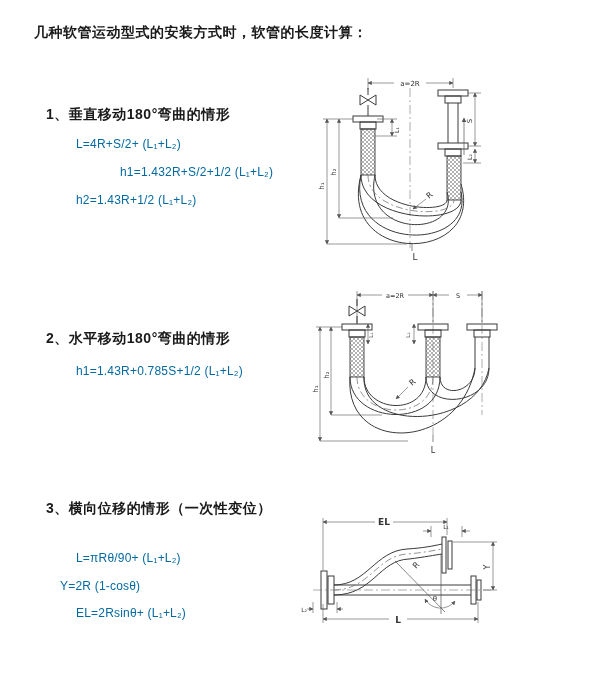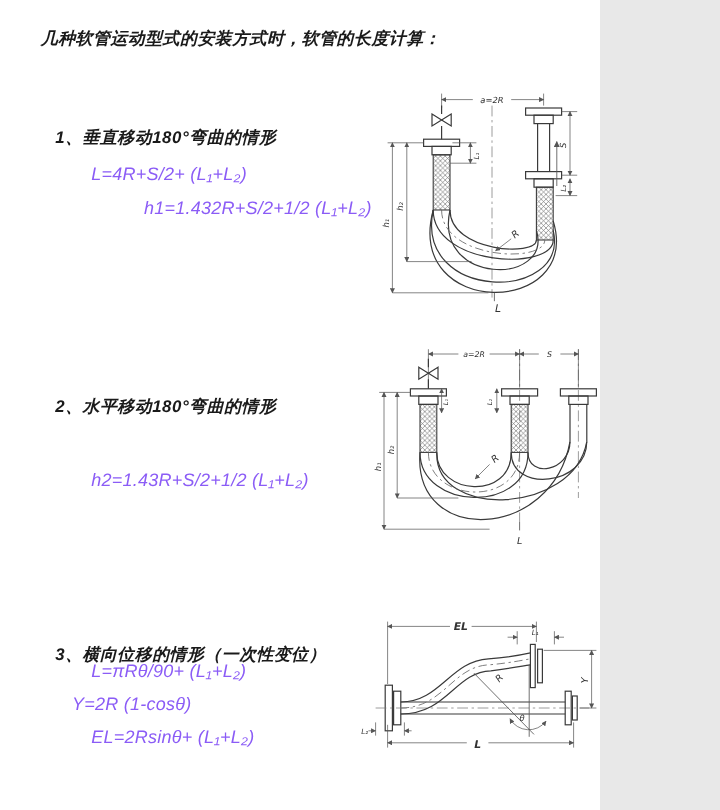--- a/index.html
+++ b/index.html
@@ -1,46 +1,47 @@
 <!DOCTYPE html>
 <html><head>
 <meta charset="utf-8">
 <style>
   html,body{margin:0;padding:0;background:#e8e8e8;}
   .page{
-    position:relative;width:500px;height:675px;background:#ffffff;overflow:hidden;
-    font-family:"Liberation Sans","DejaVu Sans",sans-serif;color:#1a1a1a;font-style:italic;
+    position:relative;width:600px;height:675px;background:#ffffff;overflow:hidden;
+    font-family:"Liberation Sans","DejaVu Sans",sans-serif;color:#1a1a1a;
   }
   .title{position:absolute;left:34px;top:24px;font-size:14px;font-weight:bold;letter-spacing:.5px;}
   .sec-heading{position:absolute;font-size:14px;font-weight:bold;letter-spacing:.5px;}
-  .formula{position:absolute;font-size:15px;letter-spacing:.2px;color:#8b5cf6;}
+  .formula{position:absolute;font-size:12px;letter-spacing:.2px;color:#0369a1;}
   .diagram{position:absolute;}
   svg{display:block;}
   svg text{font-family:"DejaVu Sans",sans-serif;fill:#333;}
   .ln{stroke:#3a3a3a;stroke-width:1;fill:none;}
   .thin{stroke:#555;stroke-width:.7;fill:none;}
   .dim{stroke:#555;stroke-width:.6;fill:none;}
   .cl{stroke:#777;stroke-width:.6;fill:none;stroke-dasharray:9 3 2 3;}
   .dash{stroke:#666;stroke-width:.7;fill:none;stroke-dasharray:7 3 2 3;}
 </style>
 </head>
 <body>
 
 <div class="page">
 
   <div class="title">几种软管运动型式的安装方式时，软管的长度计算：</div>
 
   <div class="sec-heading" style="left:46px;top:106px;">1、垂直移动180°弯曲的情形</div>
   <div class="formula" style="left:76px;top:137px;">L=4R+S/2+ (L₁+L₂)</div>
   <div class="formula" style="left:76px;top:165px;padding-left:44px;">h1=1.432R+S/2+1/2 (L₁+L₂)</div>
+  <div class="formula" style="left:76px;top:193px;">h2=1.43R+1/2 (L₁+L₂)</div>
 
   <div class="sec-heading" style="left:46px;top:306px;margin-top:24px;">2、水平移动180°弯曲的情形</div>
-  <div class="formula" style="left:76px;top:392px;">h2=1.43R+S/2+1/2 (L₁+L₂)</div>
-
-  <div class="sec-heading" style="left:46px;top:537px;">3、横向位移的情形（一次性变位）</div>
+  <div class="formula" style="left:76px;top:364px;">h1=1.43R+0.785S+1/2 (L₁+L₂)</div>
+
+  <div class="sec-heading" style="left:46px;top:500px;">3、横向位移的情形（一次性变位）</div>
   <div class="formula" style="left:76px;top:551px;">L=πRθ/90+ (L₁+L₂)</div>
   <div class="formula" style="left:60px;top:579px;">Y=2R (1-cosθ)</div>
   <div class="formula" style="left:76px;top:606px;">EL=2Rsinθ+ (L₁+L₂)</div>
 
   <div class="diagram" style="left:315px;top:70px;">
     <svg width="250" height="192" viewBox="0 0 250 192">
       <defs>
         <pattern id="h1p" width="4" height="4" patternUnits="userSpaceOnUse">
           <path d="M0 4 L4 0 M0 0 L4 4" stroke="#666" stroke-width="0.5"></path>
         </pattern>

